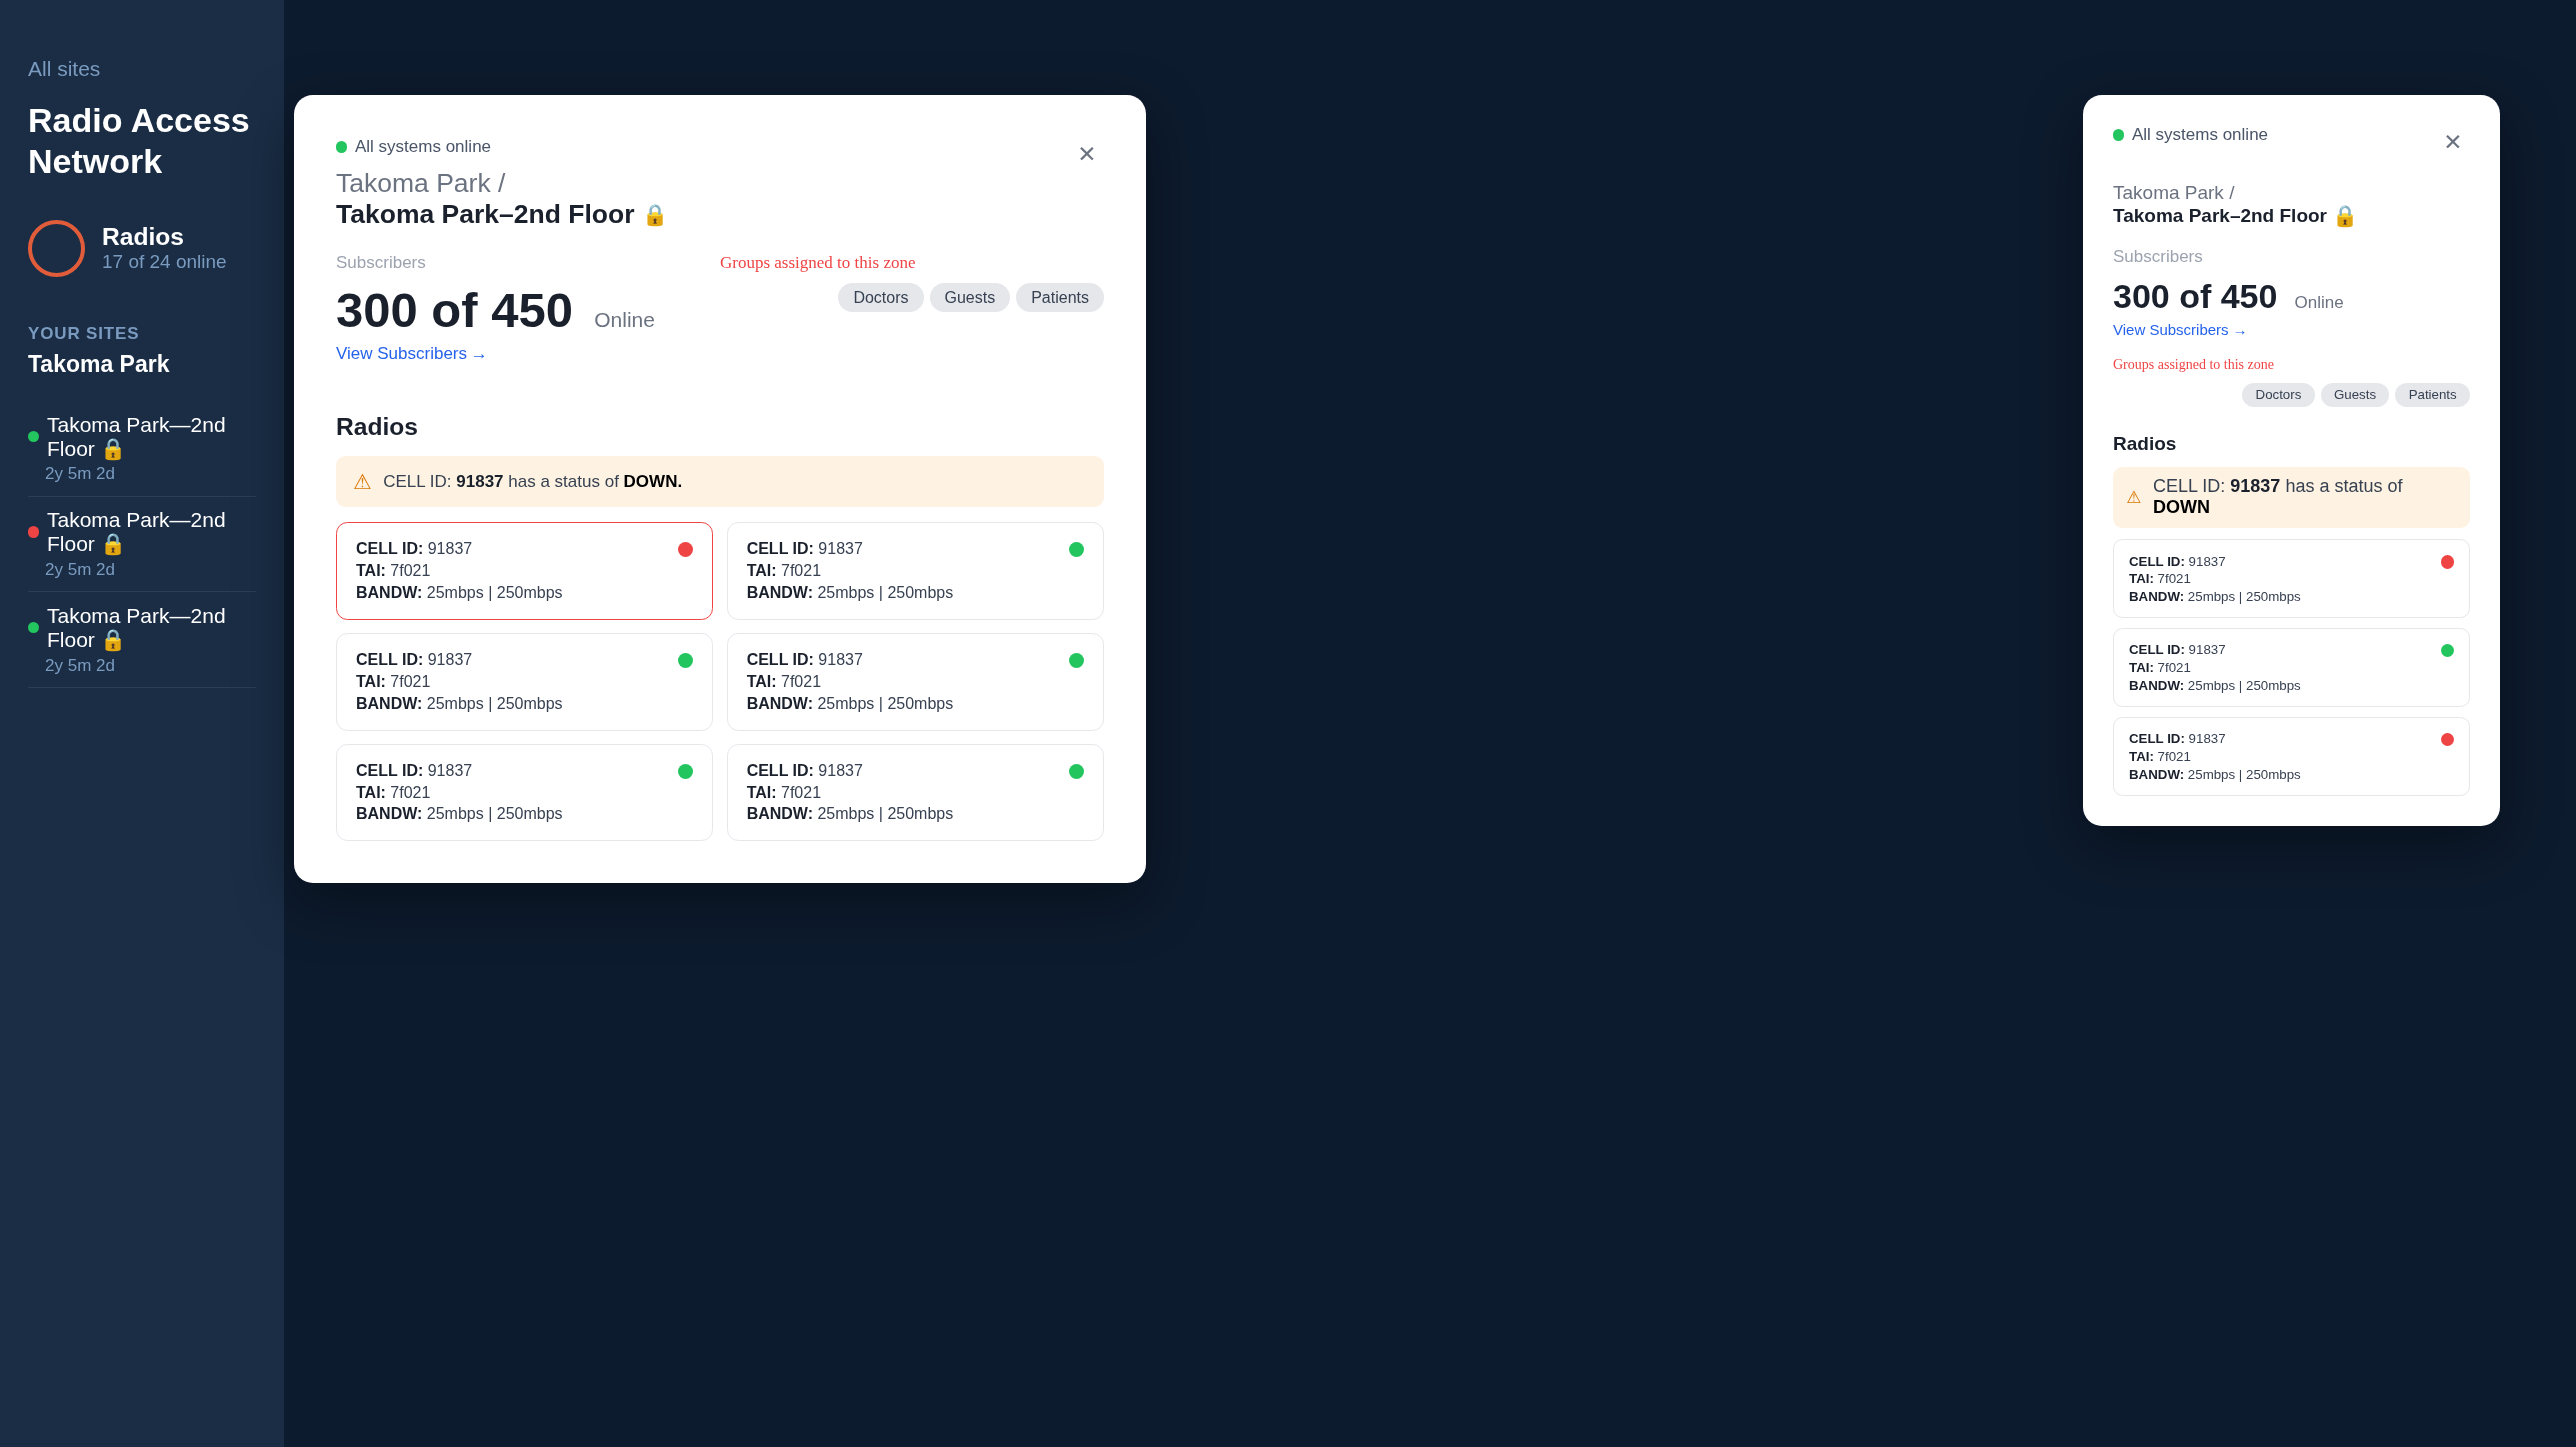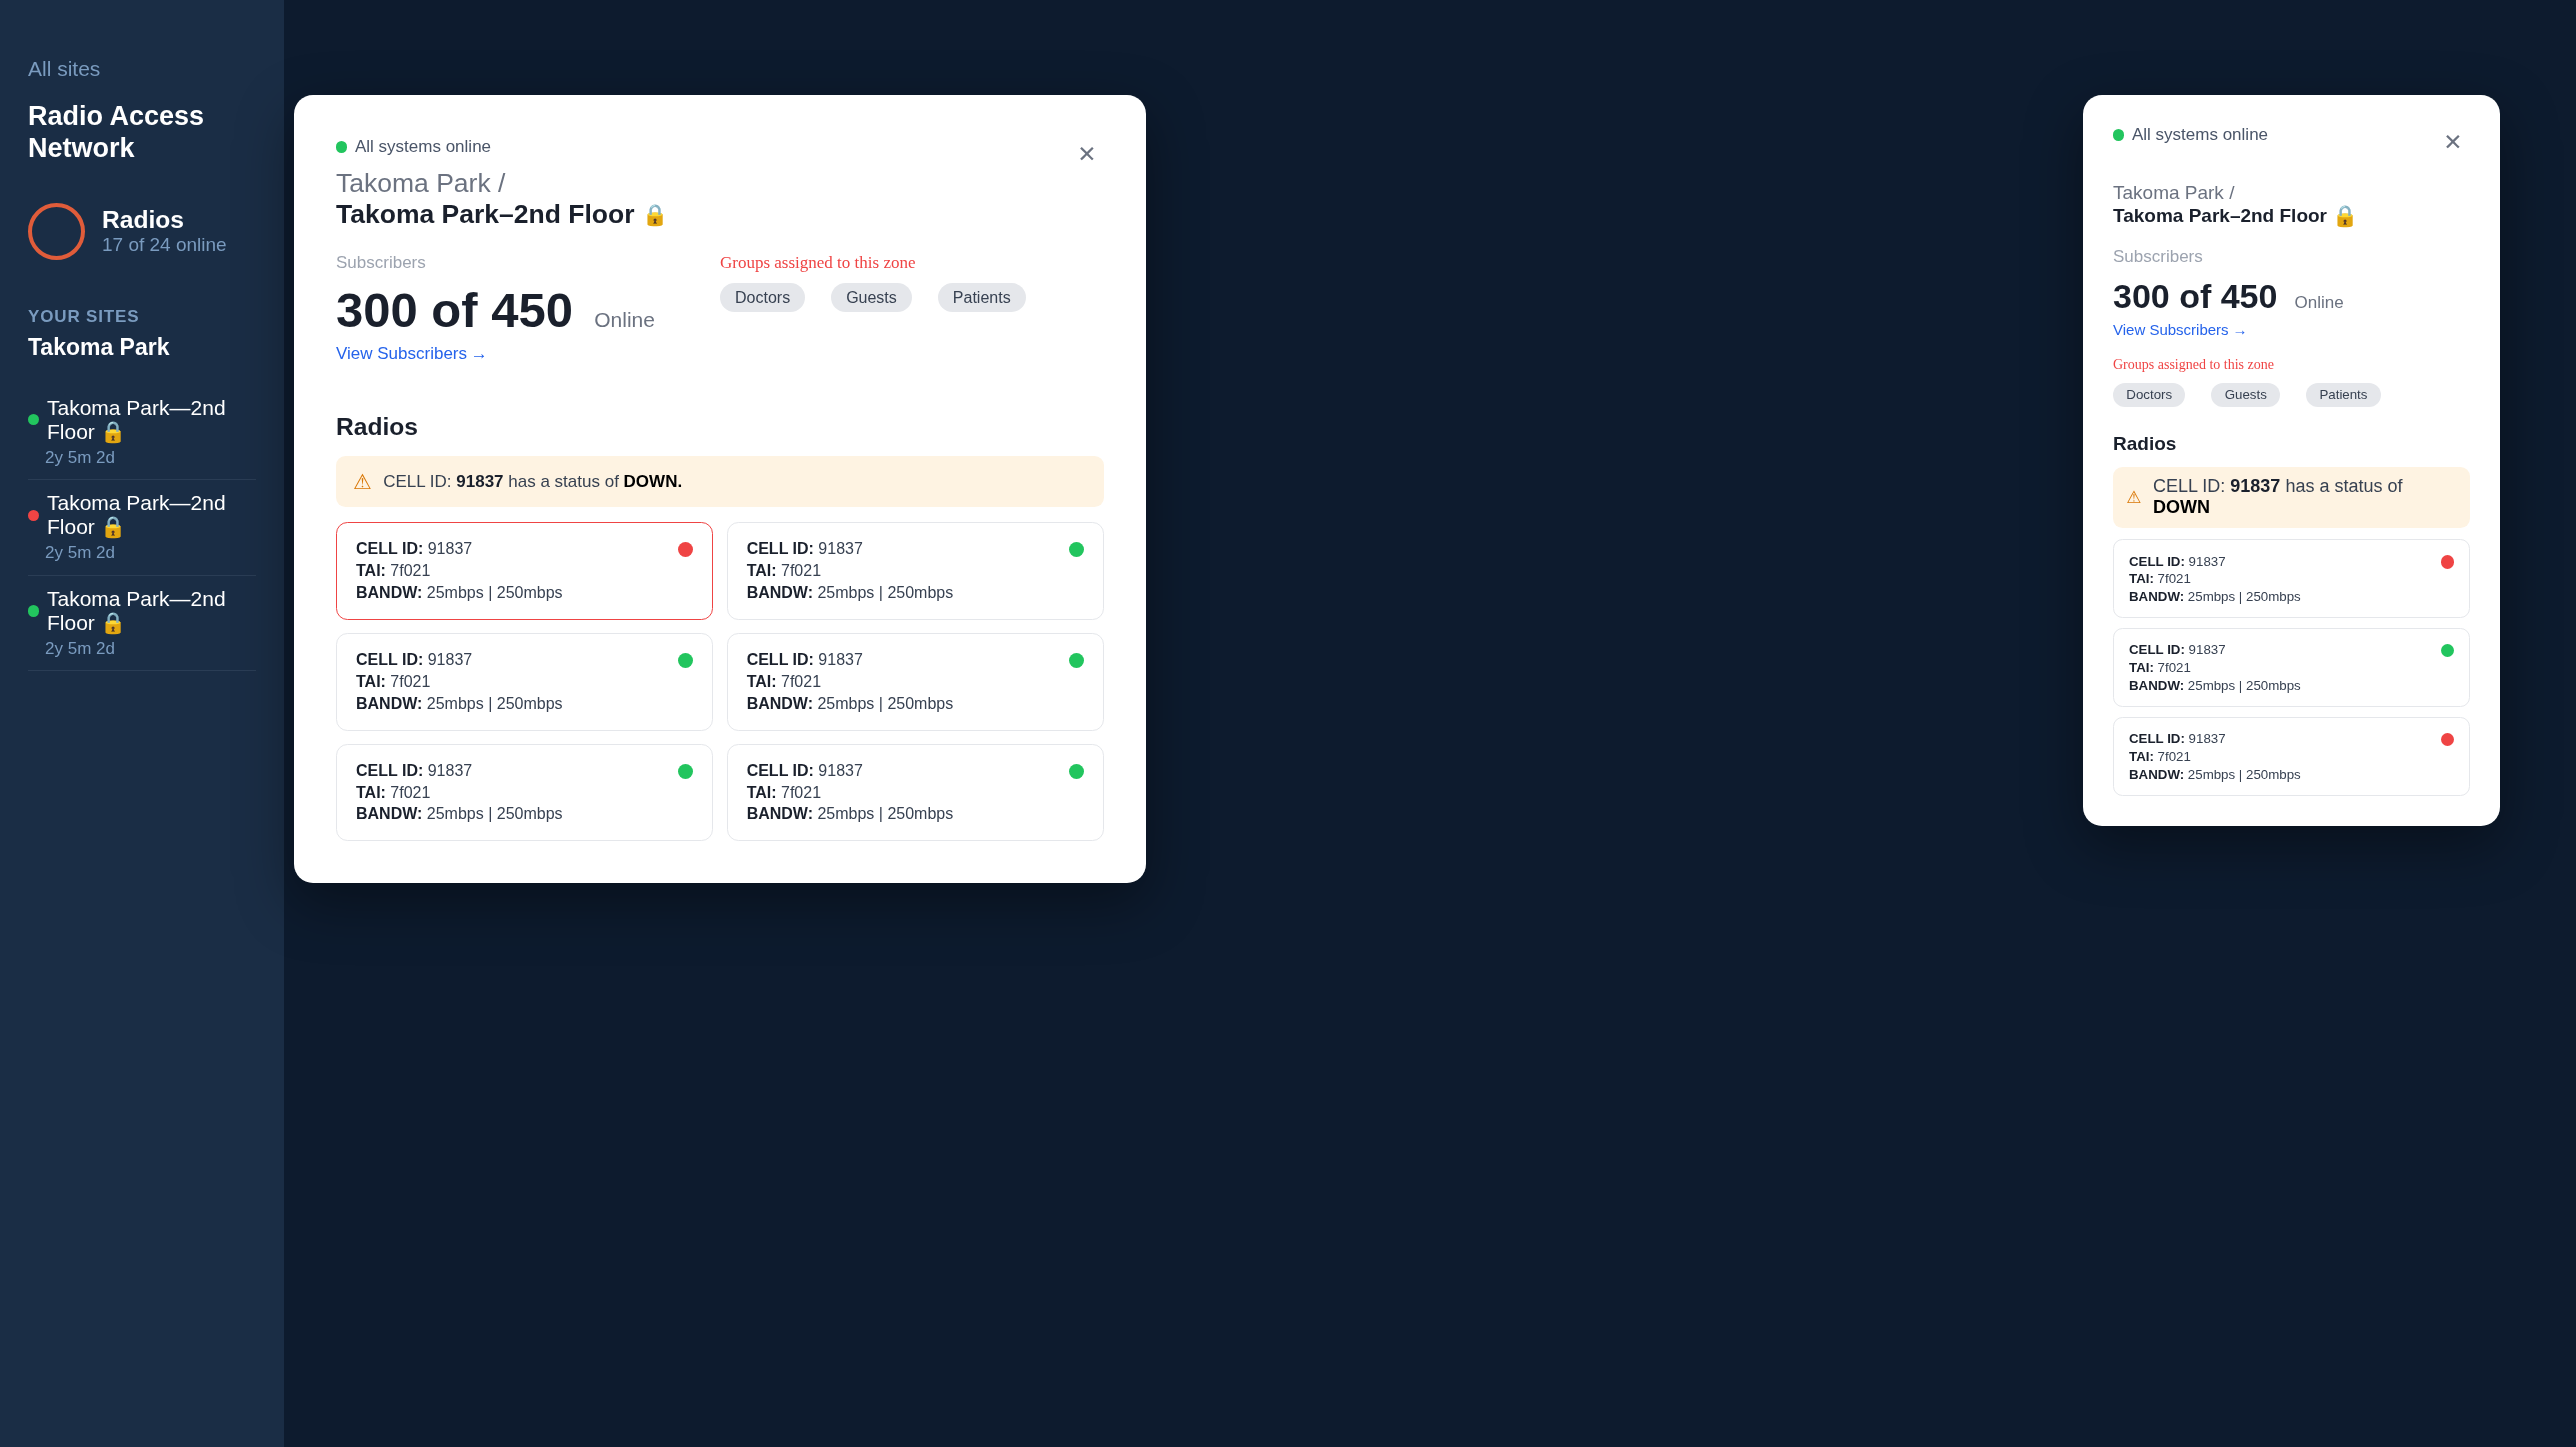--- a/index.html
+++ b/index.html
@@ -22,21 +22,21 @@
       background: #1a2d45;
       padding: 57px 28px 28px;
     }
     .sidebar-all-sites {
       color: #7a9bbf;
       font-size: 21px;
       margin-bottom: 19px;
     }
     .sidebar-title {
       color: #ffffff;
-      font-size: 27px;
+      font-size: 34px;
       font-weight: 700;
       margin-bottom: 38px;
       line-height: 1.2;
     }
     .radios-section {
       display: flex;
       align-items: center;
       gap: 17px;
       margin-bottom: 47px;
     }
@@ -245,22 +245,23 @@
       color: #ef4444;
       font-size: 17px;
       margin-bottom: 9.5px;
       font-family: Liberation Serif, serif;
     }
     .modal-small .groups-label {
       font-size: 14px;
     }
     .groups-tags {
       display: flex;
-      gap: 26px;
+      gap: 6px;
       flex-wrap: wrap;
+      justify-content: flex-end;
     }
     .group-tag {
       background: #e5e7eb;
       color: #374151;
       border-radius: 19px;
       padding: 5.7px 15px;
       font-size: 16px;
     }
     .modal-small .group-tag {
       font-size: 13.3px;

